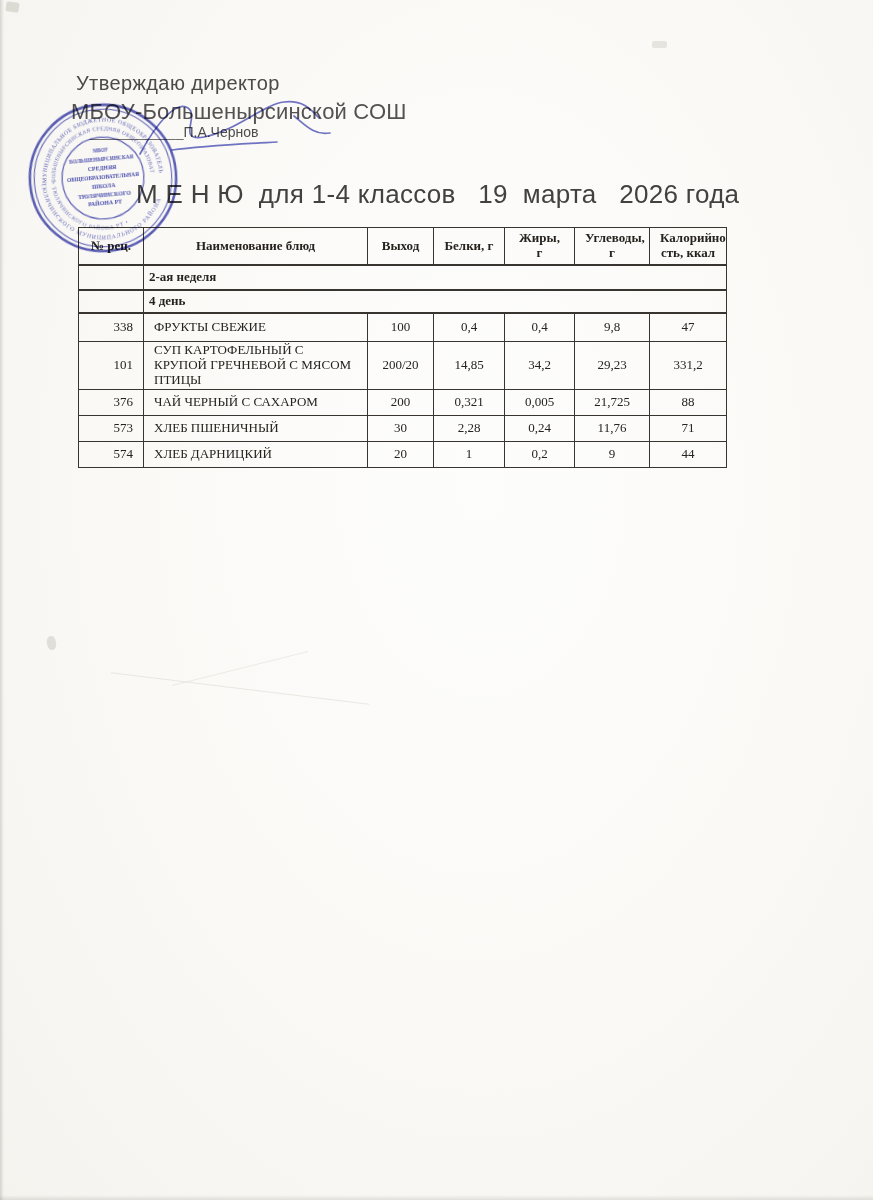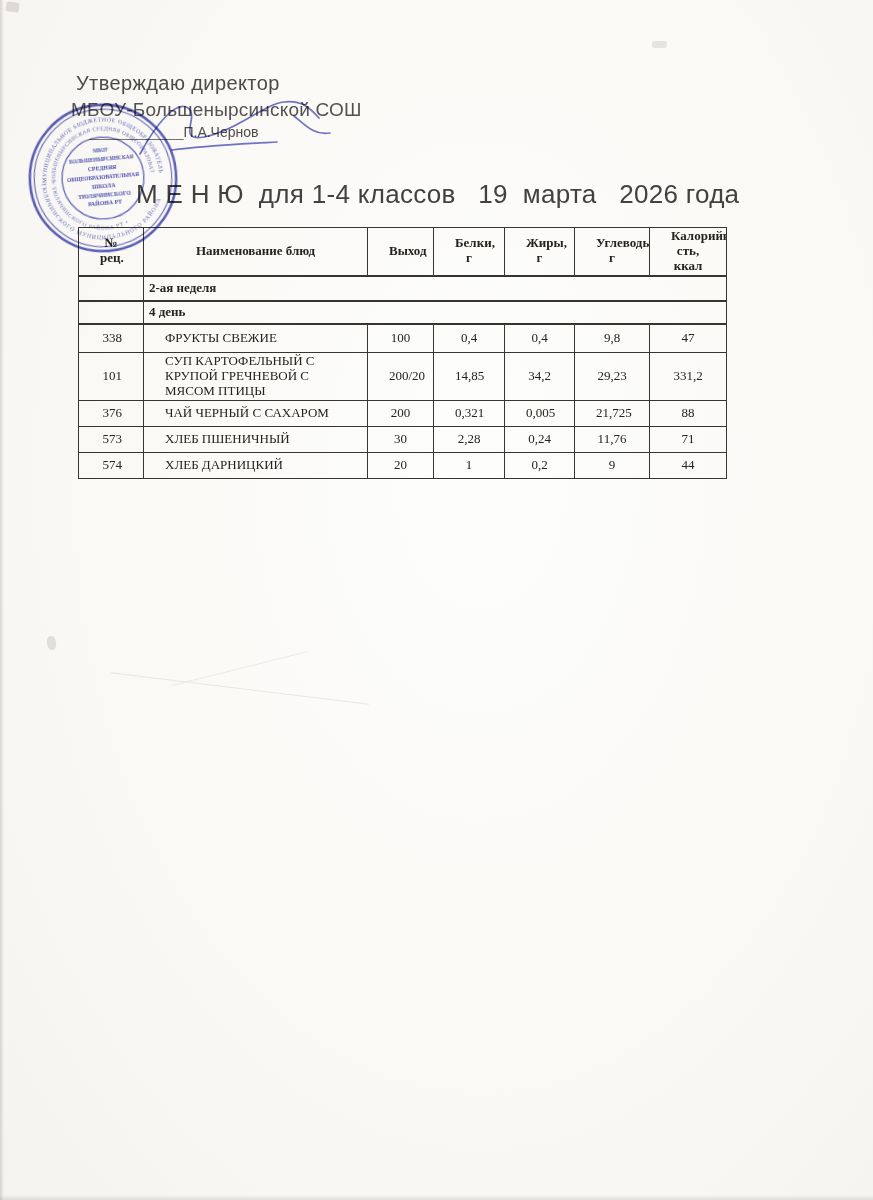--- a/index.html
+++ b/index.html
@@ -23,35 +23,35 @@
     background:#d7d4ce;opacity:.55;border-radius:2px;}
   .smudge-b{position:absolute;left:47px;top:636px;width:9px;height:14px;
     background:#c9c6c0;opacity:.5;border-radius:45%;transform:rotate(-10deg);}
   .crease-1{position:absolute;left:110px;top:688px;width:260px;height:1px;
     background:#dedbd4;opacity:.6;transform:rotate(7deg);}
   .crease-2{position:absolute;left:170px;top:668px;width:140px;height:1px;
     background:#e2dfd8;opacity:.6;transform:rotate(-14deg);}
 
   
   .approve-1{position:absolute;left:76px;top:72px;font-size:20px;color:#4c4a46;letter-spacing:.4px;}
-  .approve-2{position:absolute;left:71px;top:99px;font-size:19px;color:#545250;letter-spacing:.2px;}
+  .approve-2{position:absolute;left:71px;top:99px;font-size:22px;color:#545250;letter-spacing:.2px;}
   .sig-line{position:absolute;left:90px;top:124px;font-size:14px;color:#4e4c49;white-space:pre;}
   .sig-line .dash{color:#6b6965;}
   .doc-title{position:absolute;left:136px;top:179px;font-size:26px;color:#434140;
     letter-spacing:.3px;white-space:pre;}
 
   
   .menu-table{
     position:absolute;left:78px;top:227px;
     border-collapse:collapse;table-layout:fixed;width:648px;
     font-family:"Liberation Serif", serif;color:#26231f;
   }
   .menu-table td,.menu-table th{
     border:1.6px solid #38342f;
-    padding:1px 21px;vertical-align:middle;
+    padding:1px 10px;vertical-align:middle;
     font-size:13px;line-height:1.15;
     overflow:hidden;
   }
   .menu-table th{font-weight:bold;text-align:center;height:34px;border-bottom-width:2.2px;}
   .cell-num{text-align:right;padding-right:3px;font-size:12.5px;}
   .cell-name{text-align:left;padding-left:4px;}
   .cell-val{text-align:center;}
   tr.section td{font-weight:bold;text-align:left;padding-left:5px;
     border-top-width:2.2px;border-bottom-width:2.2px;}
   tr.row-week td{height:21px;}

